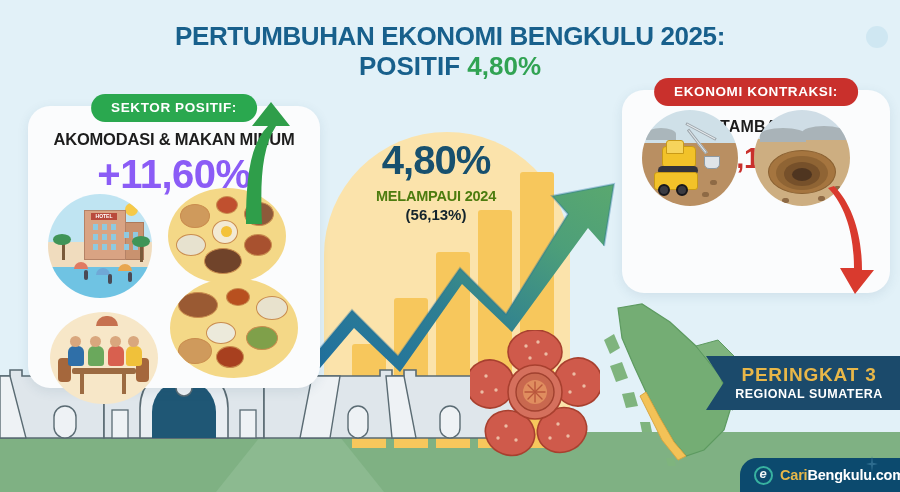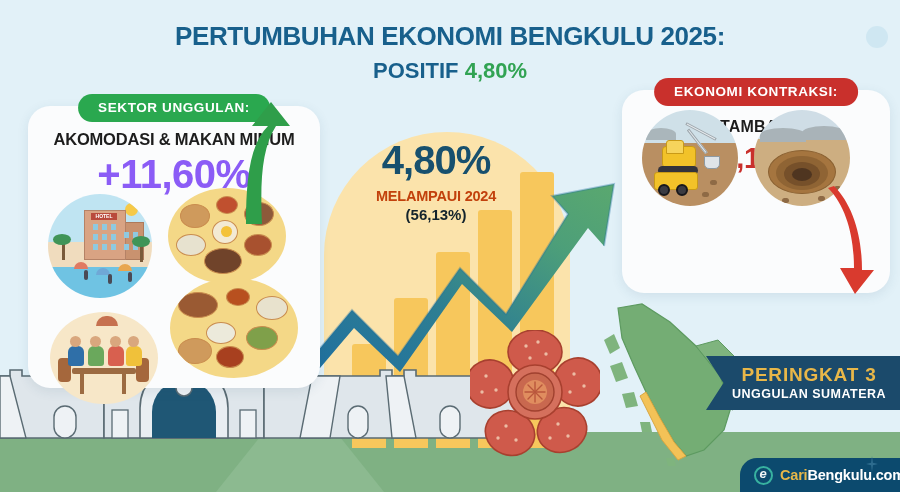--- a/index.html
+++ b/index.html
@@ -23,21 +23,21 @@
     clip-path:polygon(22% 100%, 78% 100%, 62% 0%, 38% 0%);
   }
 
   
   .title-wrap { position:absolute; top:22px; left:0; width:900px; text-align:center; z-index:40; }
   .title-1 {
     font-size:26px; font-weight:bold; letter-spacing:-0.4px;
     color:#18608c; line-height:1.15; white-space:nowrap;
   }
   .title-2 {
-    font-size:22px; font-weight:bold; color:#18608c; line-height:1.15; margin-top:6px;
+    font-size:26px; font-weight:bold; color:#18608c; line-height:1.15; margin-top:0;
   }
   .title-2 .accent { color:#31a353; }
 
   
   .card {
     position:absolute; background:#fbfcfd; border-radius:22px;
     box-shadow:0 3px 12px rgba(40,80,110,.10);
     z-index:20;
   }
   .card-left  { left:28px; top:106px; width:292px; height:282px; }
@@ -119,21 +119,21 @@
   
   .hero { position:absolute; left:300px; top:118px; width:330px; height:330px; z-index:10; }
   .hero-arch {
     position:absolute; left:24px; top:14px; width:246px; height:300px;
     background:#fbe3ab; border-radius:124px 124px 0 0;
   }
   .bar { position:absolute; bottom:0; background:#f7c75c; border-radius:3px 3px 0 0; }
 
   .hero-text { position:absolute; left:36px; top:22px; width:200px; text-align:center; z-index:14; }
   .hero-pct { font-size:40px; font-weight:bold; color:#17506e; letter-spacing:-1px; line-height:1; }
-  .hero-sub { font-size:14.5px; font-weight:bold; color:#c2410c; margin-top:8px; letter-spacing:-0.2px; }
+  .hero-sub { font-size:14.5px; font-weight:bold; color:#4d7c0f; margin-top:8px; letter-spacing:-0.2px; }
   .hero-sub2{ font-size:15px; font-weight:bold; color:#13232c; margin-top:2px; }
 
   .zigzag { position:absolute; left:0; top:0; width:330px; height:330px; z-index:13; }
 
   
   .fort { position:absolute; left:0; bottom:42px; width:520px; height:140px; z-index:16; }
 
   
   .raff { position:absolute; left:470px; top:330px; width:130px; height:128px; z-index:18; }
 
@@ -286,21 +286,21 @@
         <circle cx="36" cy="96" r="1.7"></circle>
         <circle cx="46" cy="110" r="1.7"></circle>
       <circle cx="28" cy="108" r="1.7"></circle>
         <circle cx="16" cy="46" r="1.7"></circle>
         <circle cx="26" cy="60" r="1.7"></circle>
       <circle cx="12" cy="62" r="1.7"></circle>
     </g>
   </svg>
 
   <div class="card card-left">
-    <div class="badge badge-green">SEKTOR UNGGULAN:</div>
+    <div class="badge badge-green">SEKTOR POSITIF:</div>
     <div class="card-sector">AKOMODASI &amp; MAKAN MINUM</div>
     <div class="card-value">+11,60%</div>
 
     <div class="chip chip-hotel">
       <div class="ch-sun"></div>
       <div class="ch-bldg2"></div>
       <div class="ch-bldg"></div>
       <div class="ch-sign">HOTEL</div>
       <div class="ch-win" style="left:45px;top:30px;"></div>
         <div class="ch-win" style="left:54px;top:30px;"></div>
@@ -404,21 +404,21 @@
     </div>
   </div>
 
   <svg class="arrow-down" viewBox="0 0 56 110">
     <path d="M4 2 C22 20 30 50 30 82 L16 82 L31 108 L50 84 L38 84
              C38 48 28 18 10 0 Z" fill="#d93a2e"></path>
   </svg>
 
   <div class="ribbon">
     <div class="ribbon-1">PERINGKAT 3</div>
-    <div class="ribbon-2">UNGGULAN SUMATERA</div>
+    <div class="ribbon-2">REGIONAL SUMATERA</div>
   </div>
 
   <div class="wm">
     <div class="wm-spark"></div>
     <div class="wm-logo"></div>
     <div class="wm-text"><span class="y">Cari</span><span>Bengkulu.com</span></div>
   </div>
 
 </div>
 

